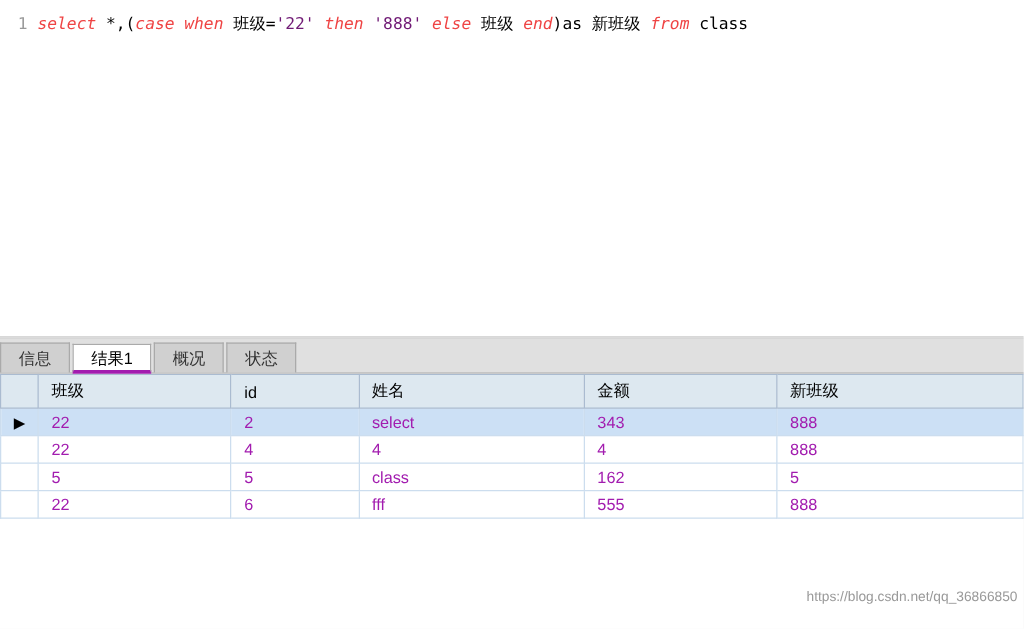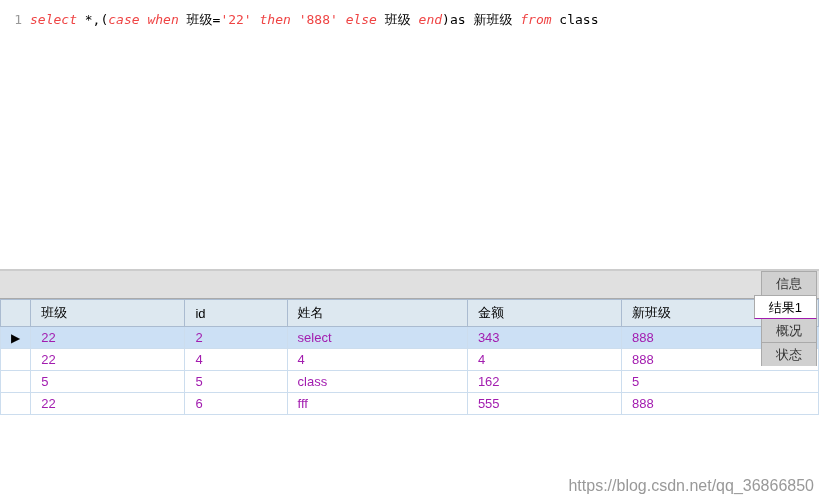--- a/index.html
+++ b/index.html
@@ -45,58 +45,57 @@
 
     .code-line {
       white-space: pre;
       font-size: 13px;
       line-height: 20px;
     }
 
     
     .kw-blue { color: #ef4444; font-weight: normal; font-style: italic; }
     .kw-black { color: #000000; }
-    .kw-red { color: #ef4444; }
+    .kw-red { color: #701a75; }
 
     
     .bottom-panel {
       height: 233px;
       background: #f0f0f0;
       border-top: 1px solid #cccccc;
     }
 
     
     .tabs-bar {
       display: flex;
       background: #e0e0e0;
       border-bottom: 1px solid #aaaaaa;
       height: 28px;
       align-items: flex-end;
-      flex-direction: column;
     }
 
     .tab {
       padding: 5px 14px 4px;
       font-size: 13px;
       font-family: 'Microsoft YaHei', 'SimSun', sans-serif;
       color: #333333;
       background: #d0d0d0;
       border: 1px solid #aaaaaa;
       border-bottom: none;
       margin-right: 2px;
       cursor: pointer;
       height: 24px;
       display: flex;
       align-items: center;
     }
 
     .tab.active {
       background: #ffffff;
       color: #000000;
-      border-bottom: 1px solid #a21caf;
+      border-bottom: 3px solid #a21caf;
       margin-bottom: -1px;
       z-index: 1;
     }
 
     
     .table-area {
       background: #ffffff;
       height: calc(233px - 28px);
       overflow: auto;
     }
@@ -139,24 +138,24 @@
     .row-indicator {
       width: 14px;
       text-align: center;
       color: #000000;
       font-size: 12px;
     }
 
     
     .watermark {
       position: absolute;
-      bottom: 8px;
+      bottom: 19px;
       right: 5px;
       color: #999999;
-      font-size: 16px;
+      font-size: 11px;
       font-family: Arial, sans-serif;
     }
   </style>
 </head>
 <body>
 
 <div class="editor-area">
   <div class="line-numbers">
     <div>1</div>
   </div>

